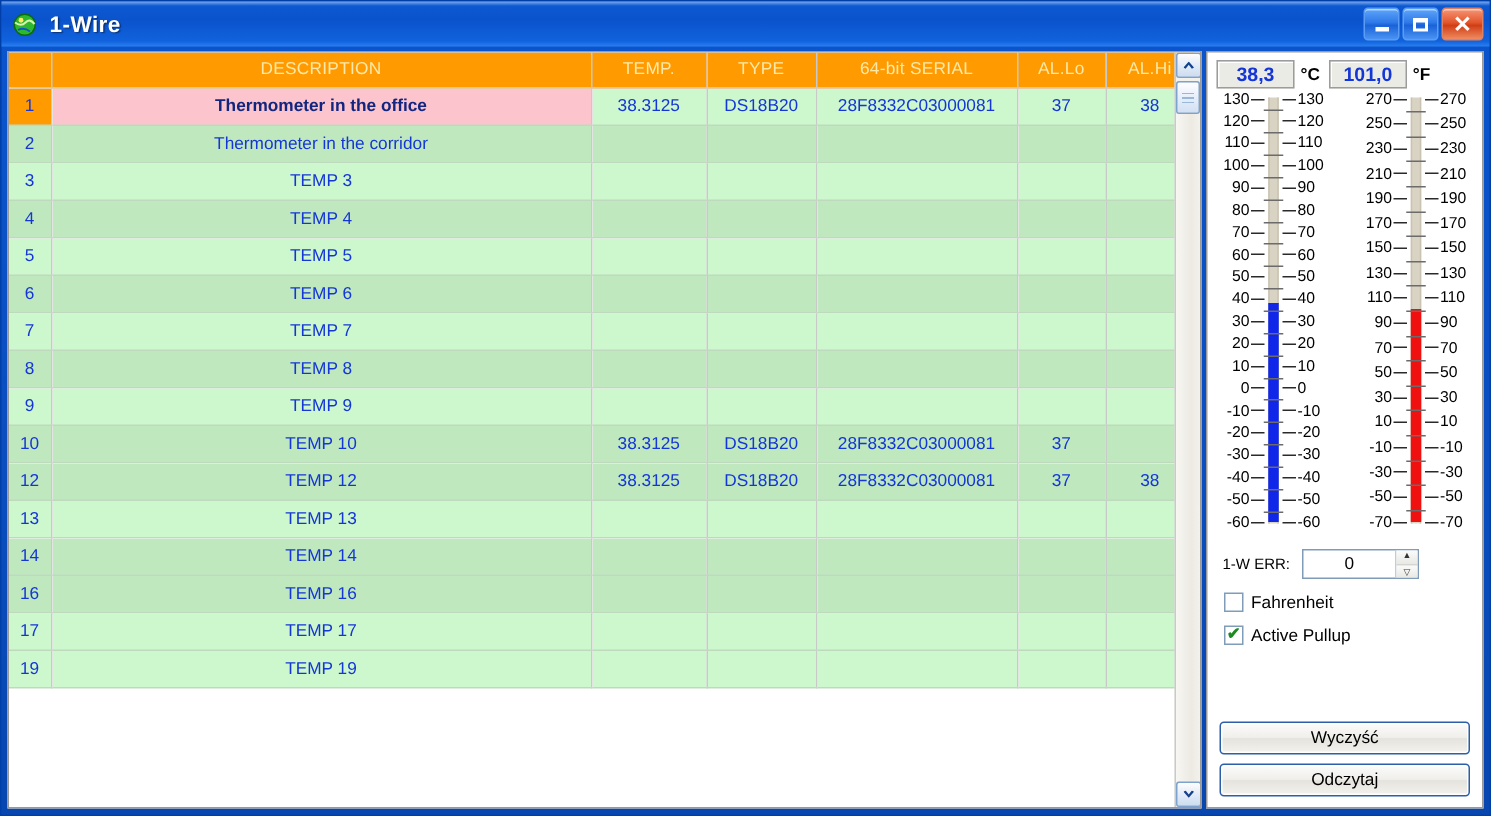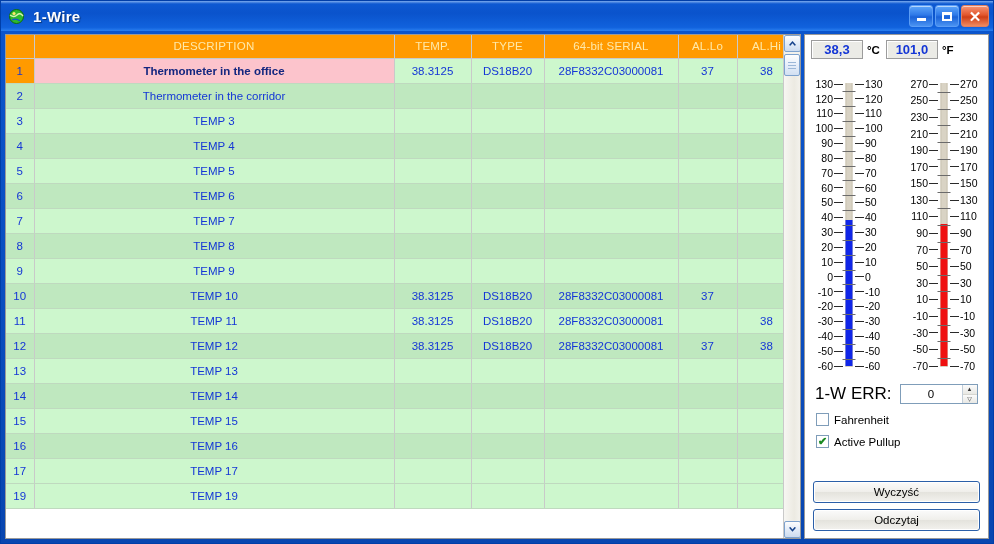--- a/index.html
+++ b/index.html
@@ -133,21 +133,21 @@
   .sb-track { flex: 1; width: 17px;
     background: linear-gradient(90deg,#f7f6f2,#eceae2 60%,#f4f3ee); }
   .sb-bottom { margin-top: auto; }
 
   
   .side {
     flex: 1; background: #ffffff; border: 1px solid #9a9a9a;
     display: flex; flex-direction: column;
     padding: 5px 6px 6px 6px; min-width: 0;
   }
-  .readouts { display: flex; gap: 6px; align-items: center; margin-bottom: 18px; }
+  .readouts { display: flex; gap: 6px; align-items: center; margin-bottom: 0; }
   .ro { display: flex; align-items: center; gap: 4px; }
   .ro-box {
     width: 52px; height: 19px;
     background: #ebebe6; border: 1px solid #9c9c9c;
     color: #1436d6; font-weight: bold; font-size: 13px;
     display: flex; align-items: center; justify-content: center;
     box-shadow: inset 1px 1px 0 #fff;
   }
   .ro-unit { font-size: 11.5px; color: #000; font-weight: bold; }
 
@@ -168,21 +168,21 @@
     display: flex; align-items: center; justify-content: space-between;
   }
   .tick-lab { font-size: 10.5px; color: #000; line-height: 1; width: 22px; }
   .tick-lab.l { text-align: right; }
   .tick-lab.r { text-align: left; }
   .tick-dash { width: 9px; height: 1px; background: #2a2a2a; }
   .tick-minor { position: absolute; left: 50%; transform: translateX(-50%); width: 13px; height: 1px; background: #6b6b6b; }
 
   
   .errrow { display: flex; align-items: center; gap: 8px; margin: 11px 0 0 4px; }
-  .errlabel { font-size: 17px; color: #000; text-align: center; }
+  .errlabel { font-size: 10px; color: #000; text-align: center; }
   .spin { display: flex; border: 1px solid #7f9db9; background: #fff; height: 20px; width: 78px; }
   .spin-val { flex: 1; font-size: 11.5px; color: #000; display: flex; align-items: center; justify-content: center; }
   .spin-btns { width: 15px; display: flex; flex-direction: column; border-left: 1px solid #c2cdd8; }
   .spin-b { flex: 1; display: flex; align-items: center; justify-content: center;
     background: linear-gradient(180deg,#fbfbfb,#e8e8e4); font-size: 6px; color: #333; }
   .spin-b + .spin-b { border-top: 1px solid #d6d6d0; }
 
   
   .chk { display: flex; align-items: center; gap: 5px; margin: 9px 0 0 5px; }
   .chk:first-of-type { margin-top: 13px; }
@@ -339,29 +339,20 @@
                 </tr>
                 <tr class="dark">
                   <td class="idx">10</td>
                   <td class="desc">TEMP 10</td>
                   <td class="temp">38.3125</td>
                   <td class="type">DS18B20</td>
                   <td class="serial">28F8332C03000081</td>
                   <td class="lo">37</td>
                   <td class="hi"></td>
                 </tr>
-                <tr class="light">
-                  <td class="idx">11</td>
-                  <td class="desc">TEMP 11</td>
-                  <td class="temp">38.3125</td>
-                  <td class="type">DS18B20</td>
-                  <td class="serial">28F8332C03000081</td>
-                  <td class="lo"></td>
-                  <td class="hi">38</td>
-                </tr>
                 <tr class="dark">
                   <td class="idx">12</td>
                   <td class="desc">TEMP 12</td>
                   <td class="temp">38.3125</td>
                   <td class="type">DS18B20</td>
                   <td class="serial">28F8332C03000081</td>
                   <td class="lo">37</td>
                   <td class="hi">38</td>
                 </tr>
                 <tr class="light">
@@ -369,29 +360,20 @@
                   <td class="desc">TEMP 13</td>
                   <td class="temp"></td>
                   <td class="type"></td>
                   <td class="serial"></td>
                   <td class="lo"></td>
                   <td class="hi"></td>
                 </tr>
                 <tr class="dark">
                   <td class="idx">14</td>
                   <td class="desc">TEMP 14</td>
-                  <td class="temp"></td>
-                  <td class="type"></td>
-                  <td class="serial"></td>
-                  <td class="lo"></td>
-                  <td class="hi"></td>
-                </tr>
-                <tr class="light">
-                  <td class="idx">15</td>
-                  <td class="desc">TEMP 15</td>
                   <td class="temp"></td>
                   <td class="type"></td>
                   <td class="serial"></td>
                   <td class="lo"></td>
                   <td class="hi"></td>
                 </tr>
                 <tr class="dark">
                   <td class="idx">16</td>
                   <td class="desc">TEMP 16</td>
                   <td class="temp"></td>

